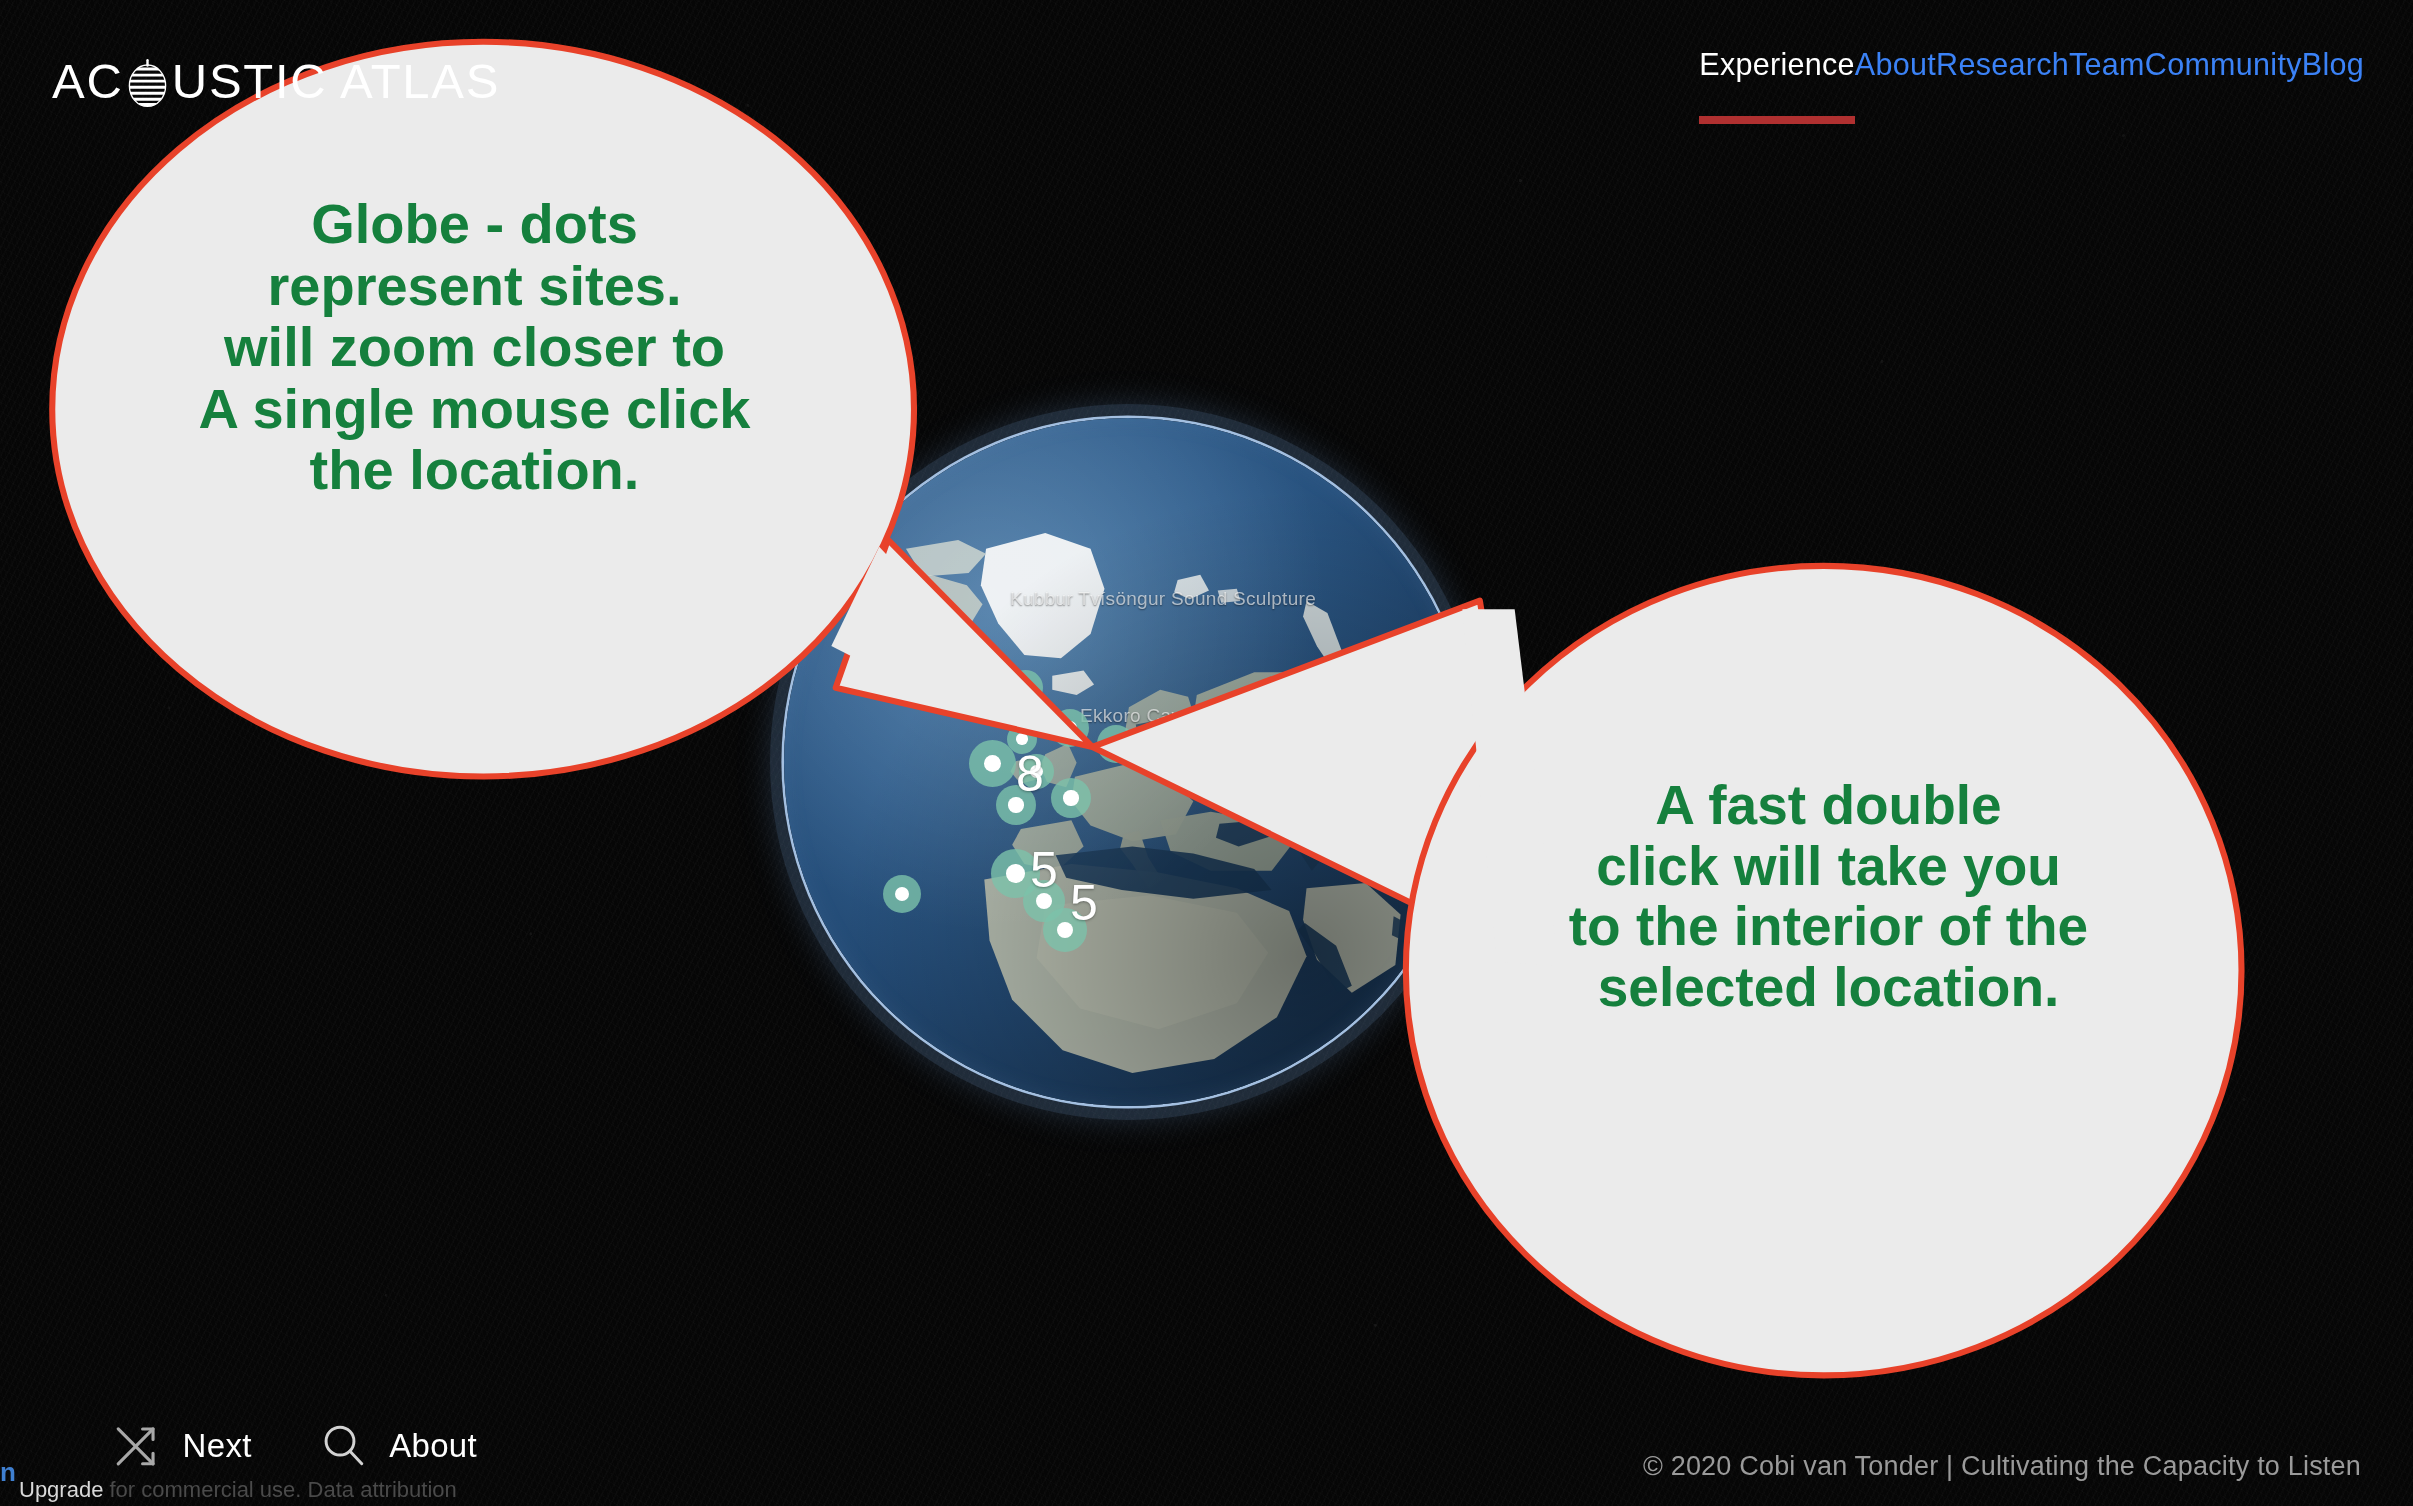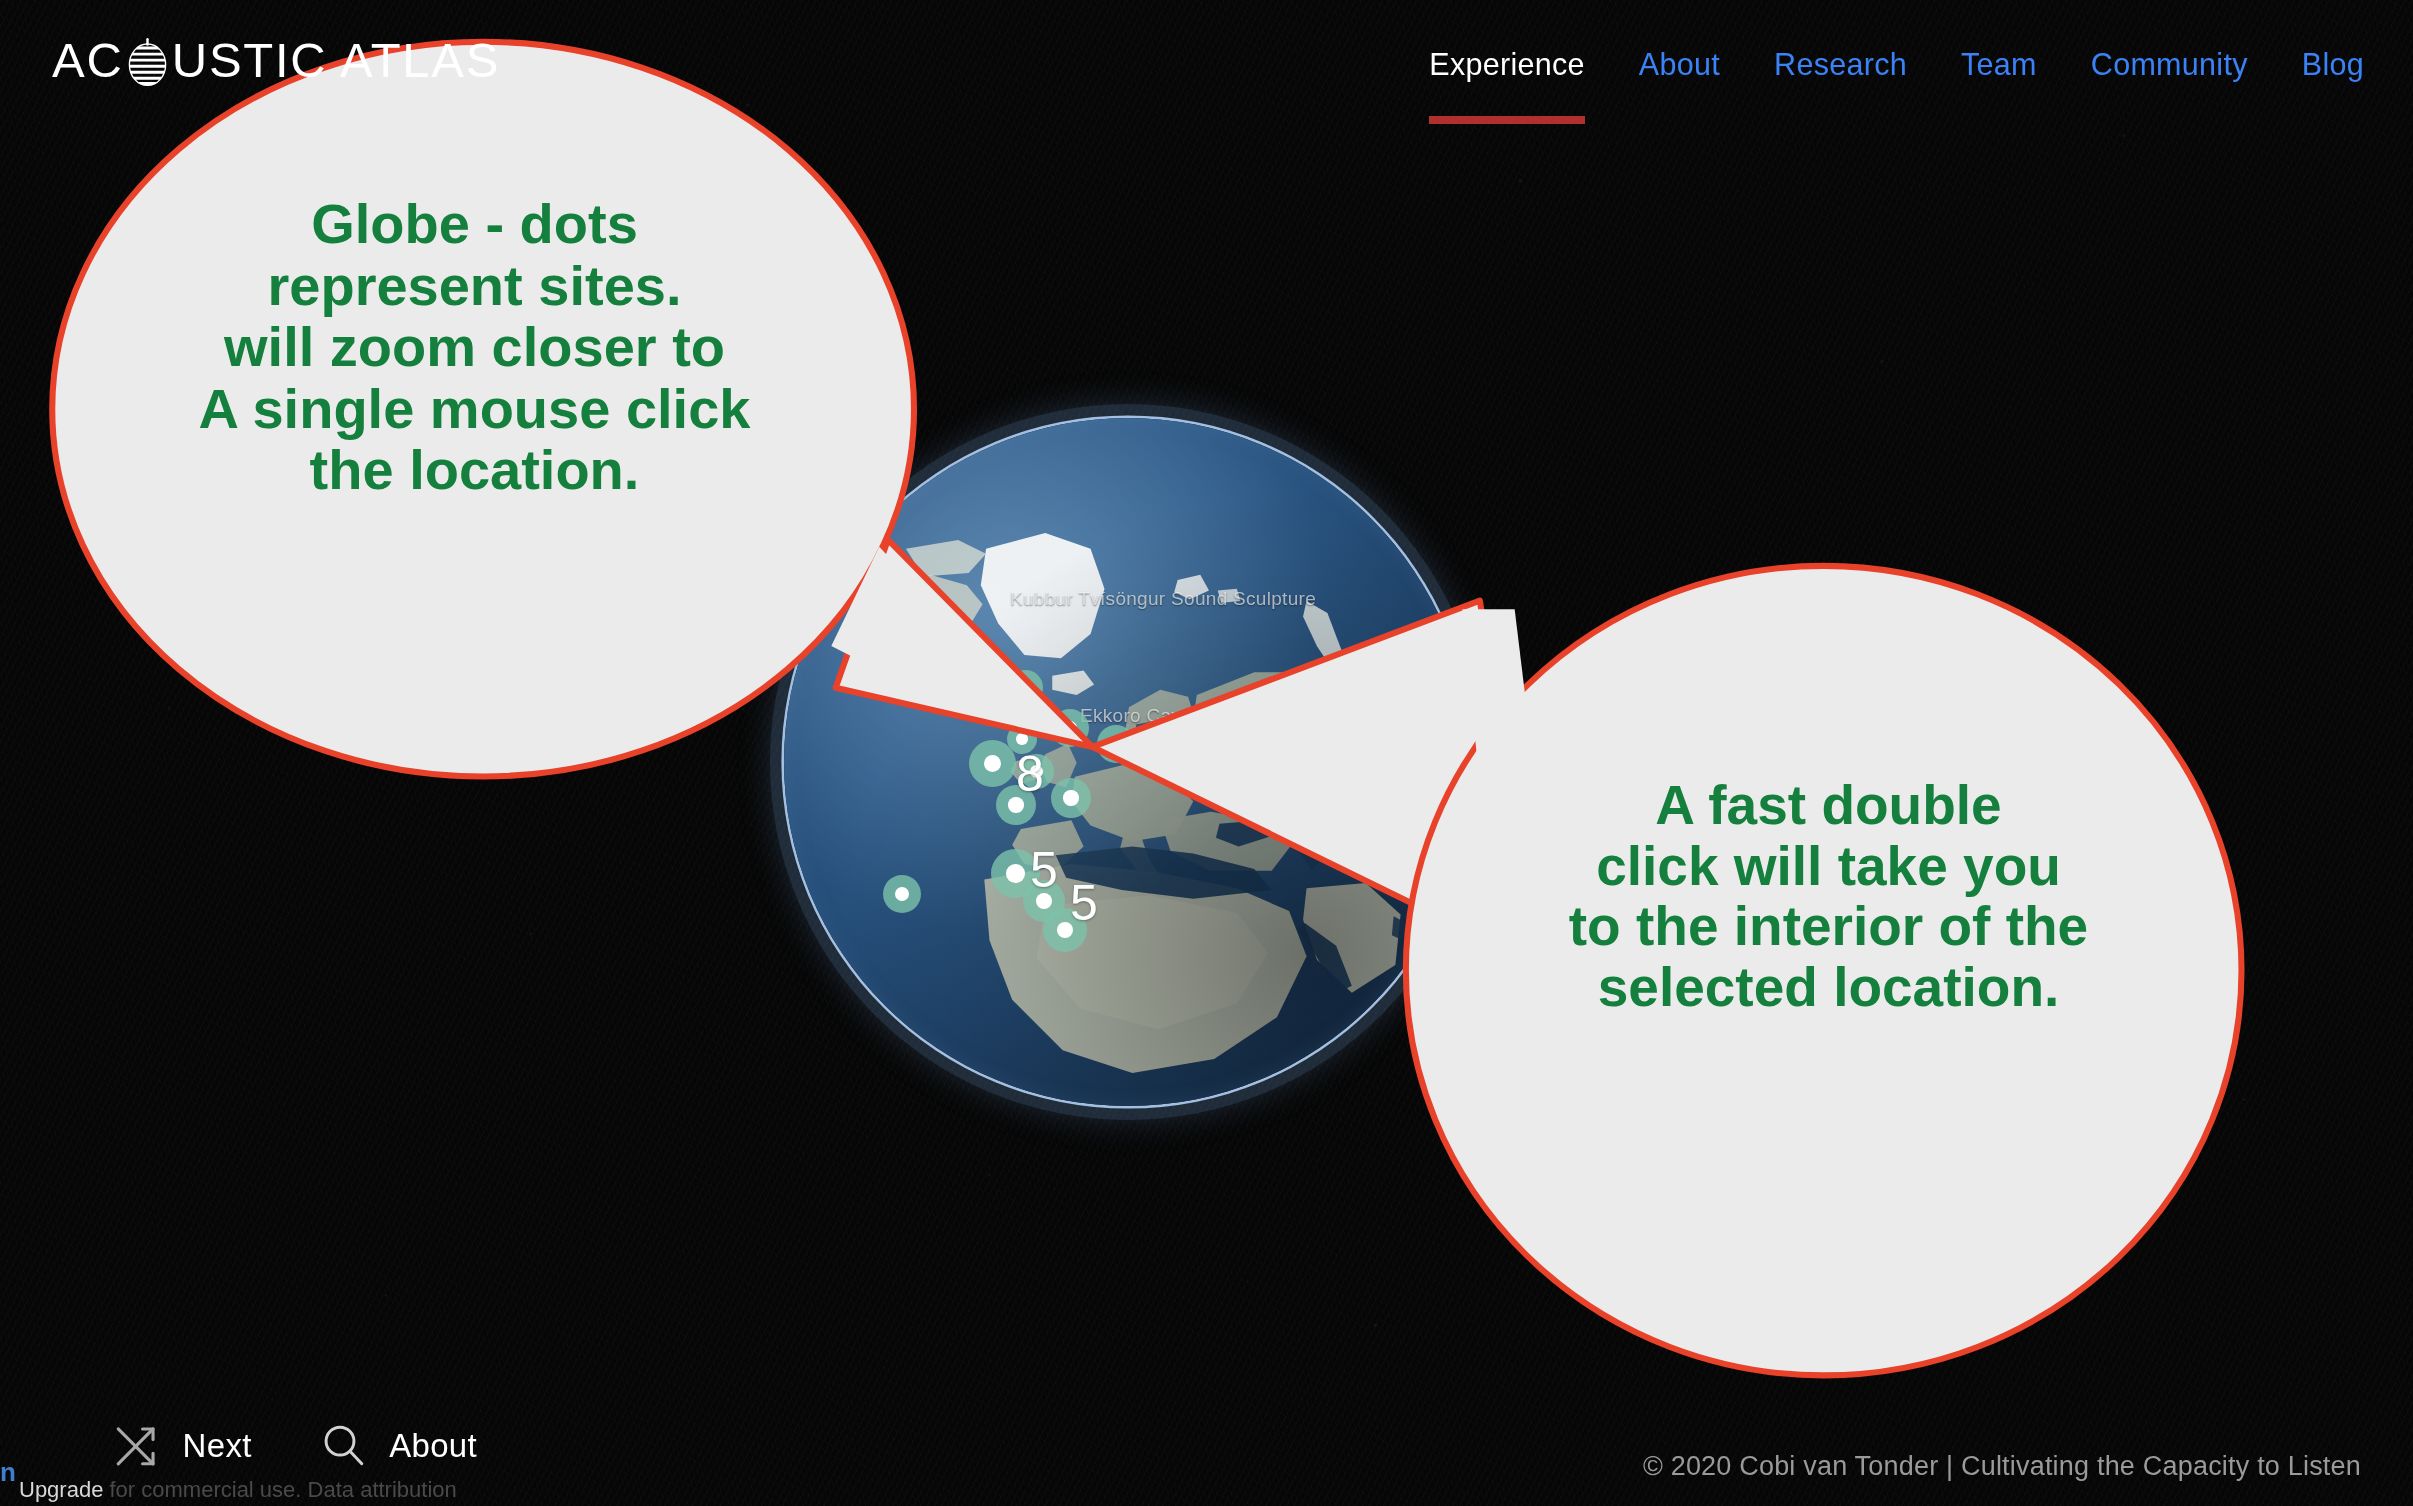--- a/index.html
+++ b/index.html
@@ -46,21 +46,21 @@
   
   .site-header {
     position: absolute;
     top: 0; left: 0; right: 0;
     height: 139px;
     z-index: 30;
   }
   .brand {
     position: absolute;
     left: 52px;
-    top: 35px;
+    top: 56px;
     display: flex;
     align-items: flex-end;
     color: #ffffff;
     font-size: 49px;
     letter-spacing: 1.7px;
     font-weight: 300;
     white-space: nowrap;
   }
   .brand .word { line-height: 1; }
   .brand .sphere-icon {
@@ -70,21 +70,20 @@
     margin: 0 1.7px;
     position: relative;
     top: 2.6px;
   }
   .nav {
     position: absolute;
     right: 49px;
     top: 47px;
     display: flex;
     align-items: flex-start;
-    gap: 54px;
     margin-left: 8px;
   }
   .nav-item {
     position: relative;
     color: #3b82f6;
     font-size: 30.5px;
     font-weight: 400;
     letter-spacing: 0.3px;
     padding-bottom: 8.7px;
     cursor: pointer;

